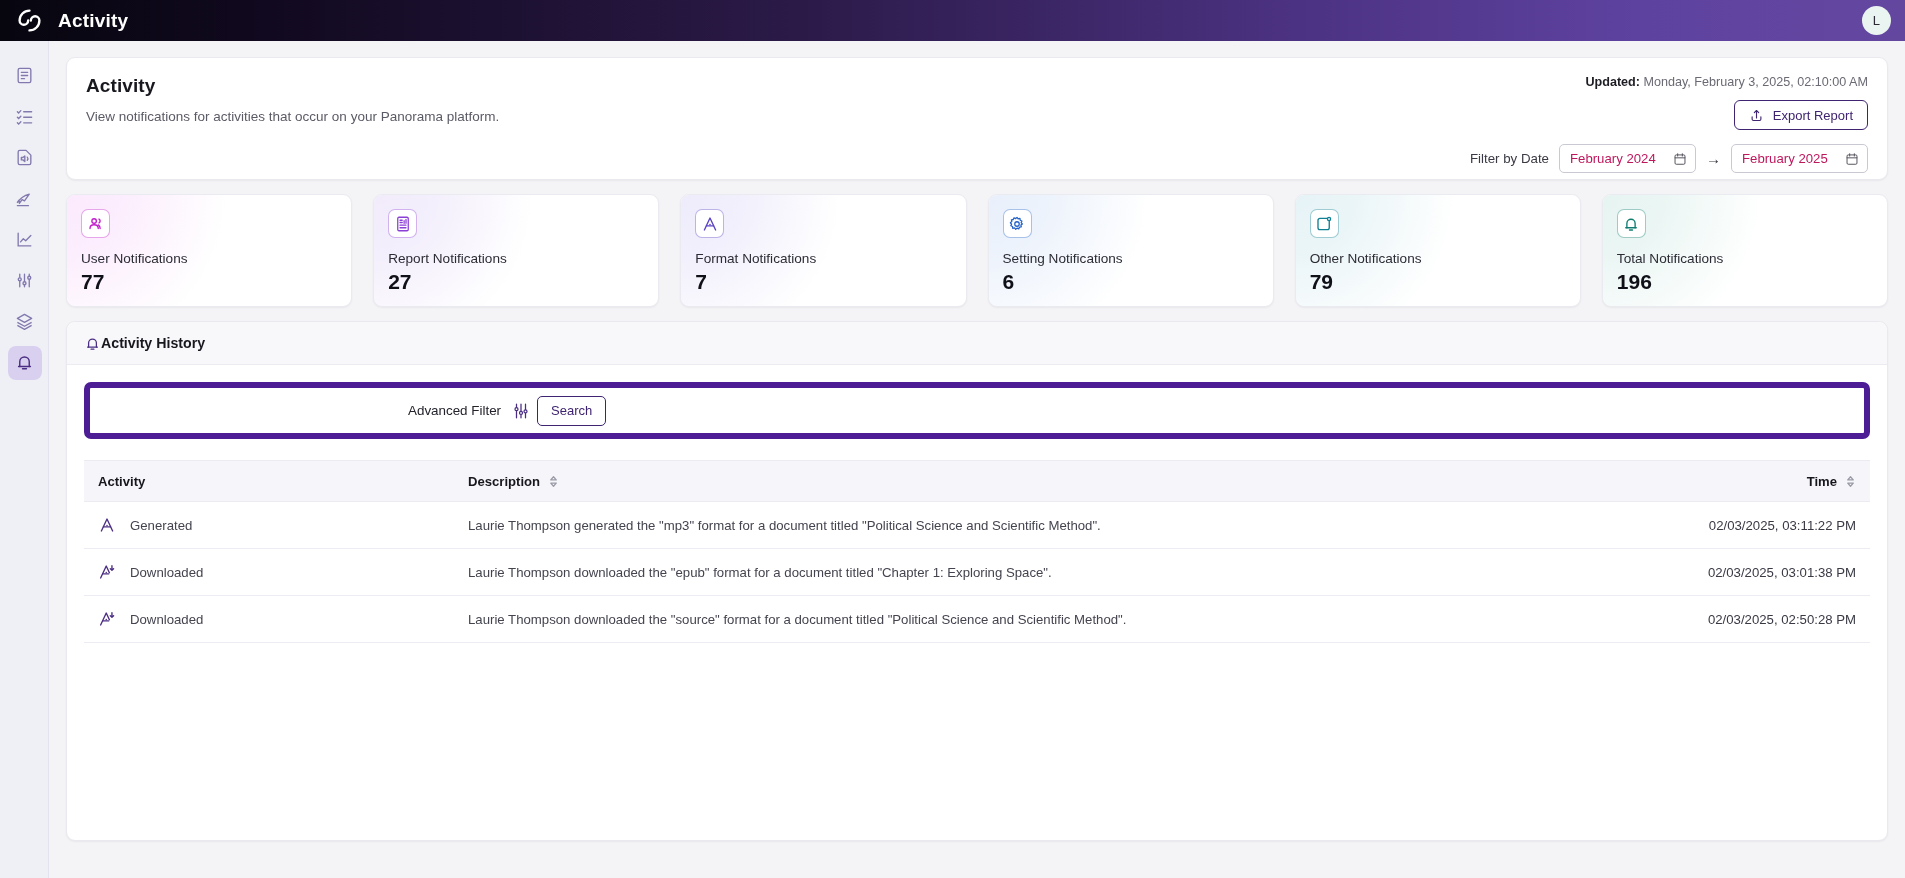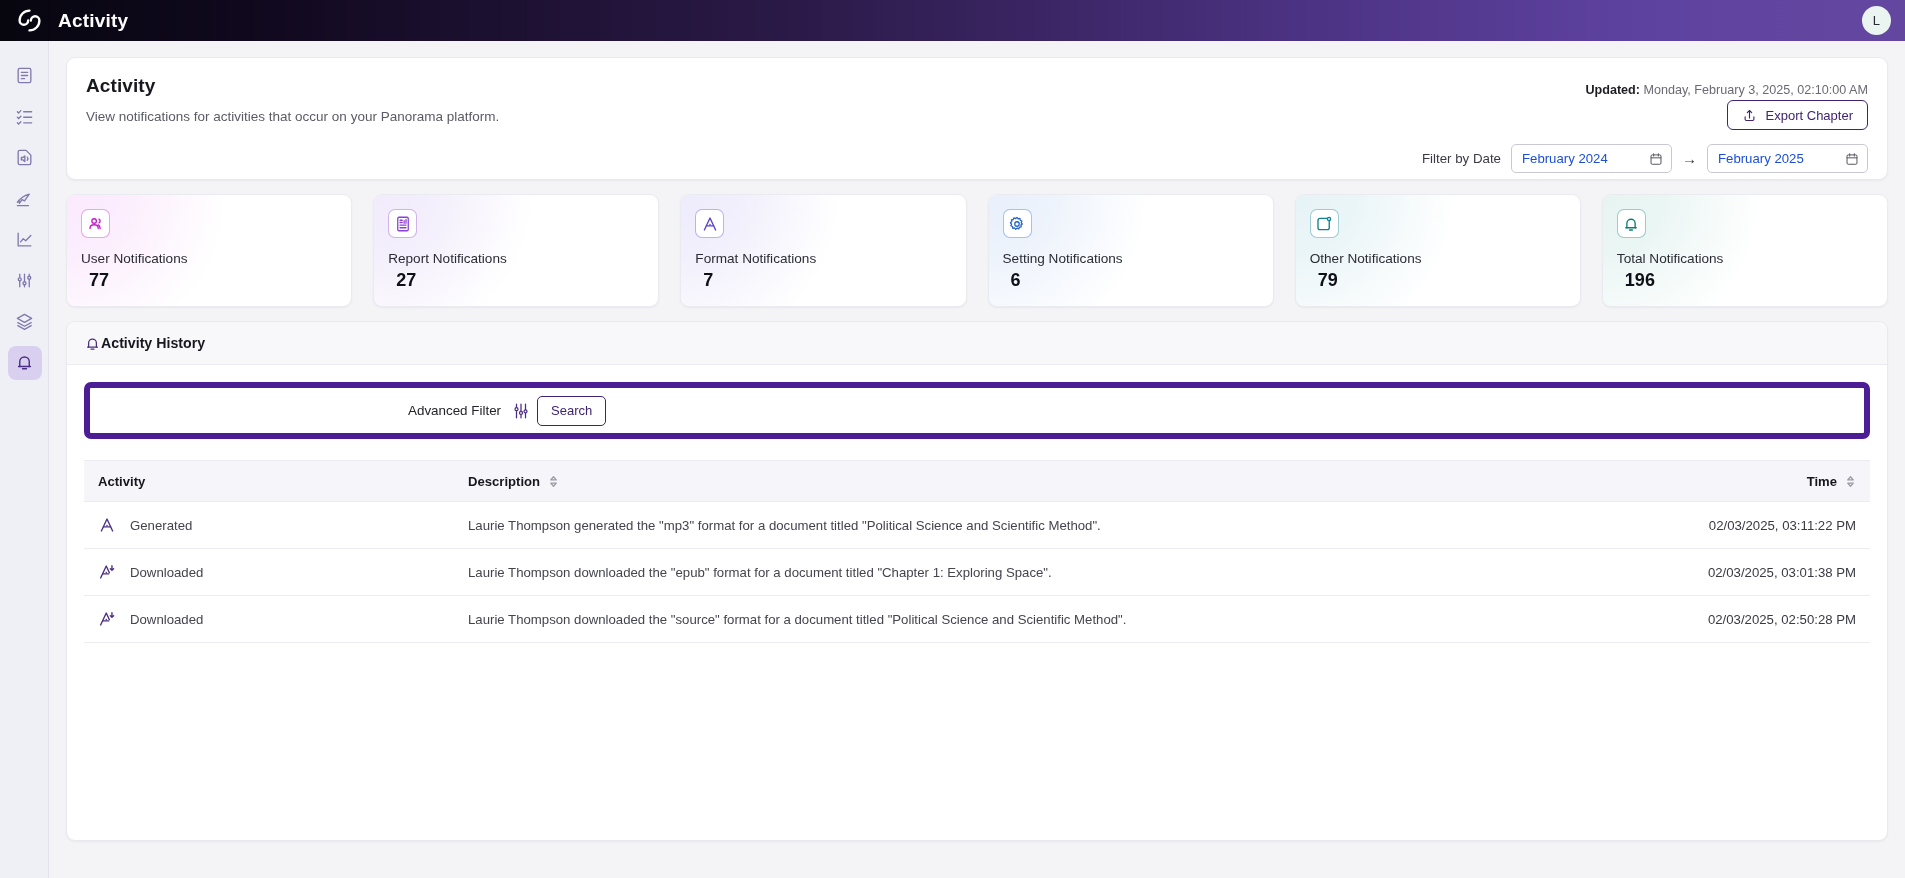--- a/index.html
+++ b/index.html
@@ -62,46 +62,46 @@
     border-radius: 9px;
     box-shadow: 0 1px 2px rgba(20,20,40,.05);
   }
 
   
   .hero { padding: 17px 19px 19px 19px; position: relative; height: 123px; }
   .hero h1 { font-size: 19px; color: #18181f; font-weight: bold; letter-spacing: .1px; }
   .hero p  { font-size: 13.5px; color: #5b5b66; margin-top: 12px; }
 
   .updated {
-    position: absolute; right: 19px; top: 25px;
+    position: absolute; right: 19px; top: 17px;
     font-size: 12.6px; color: #6a6a74;
   }
   .updated b { color: #1d1d24; font-weight: bold; }
 
   .export-btn {
     position: absolute; right: 19px; top: 42px;
     height: 30px; padding: 0 14px;
     border: 1.4px solid #3f2471; border-radius: 6px;
     background: #fff; color: #3f2471;
     font-size: 13px; font-family: inherit;
     display: flex; align-items: center; gap: 9px; cursor: pointer;
   }
 
   .filter-row {
     position: absolute; right: 19px; top: 86px;
     display: flex; align-items: center; gap: 10px;
   }
   .filter-label { font-size: 13.3px; color: #3a3a44; }
   .date-box {
-    width: 161px; height: 29px;
+    width: 137px; height: 29px;
     border: 1px solid #c9c9d4; border-radius: 5px;
     background: #fff;
     display: flex; align-items: center; justify-content: space-between;
     padding: 0 8px 0 10px;
-    font-size: 13.2px; color: #1d4ed8; cursor: pointer;
+    font-size: 13.2px; color: #be185d; cursor: pointer;
   }
   .arrow-between { color: #35353f; font-size: 15px; }
 
   
   .stats { display: flex; gap: 21px; margin-top: 14px; }
   .stat {
     flex: 1; height: 113px;
     border: 1px solid #eaeaf1; border-radius: 9px;
     background: #ffffff;
     box-shadow: 0 1px 2px rgba(20,20,40,.05);
@@ -112,21 +112,21 @@
     position: absolute; left: 0; top: 0; width: 190px; height: 113px;
     pointer-events: none;
   }
   .stat .iconbox {
     position: relative;
     width: 29px; height: 29px; border-radius: 7px;
     background: #ffffff;
     display: flex; align-items: center; justify-content: center;
   }
   .stat .label { position: relative; margin-top: 13px; font-size: 13.6px; color: #2c2c35; }
-  .stat .value { position: relative; margin-top: 4px; font-size: 18px; font-weight: bold; color: #101018; margin-left: 8px; }
+  .stat .value { position: relative; margin-top: 4px; font-size: 21px; font-weight: bold; color: #101018; }
 
   
   .panel { margin-top: 14px; height: 520px; overflow: hidden; }
   .panel-head {
     height: 43px; background: #f8f8fb;
     border-bottom: 1px solid #ebebf2;
     border-radius: 9px 9px 0 0;
     display: flex; align-items: center; padding: 0 17px;
   }
   .panel-head span.t { font-size: 14.2px; font-weight: bold; color: #17171e; }
@@ -274,21 +274,21 @@
     <div class="updated">
       <b>Updated:</b>
       <span>Monday, February 3, 2025, 02:10:00 AM</span>
     </div>
 
     <button class="export-btn">
       <svg width="15" height="15" viewBox="0 0 24 24" fill="none" stroke="#3f2471" stroke-width="1.8">
         <path d="M12 16V4M8.5 7.5L12 4l3.5 3.5" stroke-linecap="round" stroke-linejoin="round"></path>
         <path d="M5 14v4a2 2 0 0 0 2 2h10a2 2 0 0 0 2-2v-4" stroke-linecap="round"></path>
       </svg>
-      <span>Export Chapter</span>
+      <span>Export Report</span>
     </button>
 
     <div class="filter-row">
       <span class="filter-label">Filter by Date</span>
       <div class="date-box">
         <span>February 2024</span>
         <svg width="14" height="14" viewBox="0 0 24 24" fill="none" stroke="#55555f" stroke-width="1.7">
             <rect x="3.5" y="5" width="17" height="16" rx="2"></rect>
             <path d="M3.5 10h17M8 3v4M16 3v4" stroke-linecap="round"></path>
           </svg>

